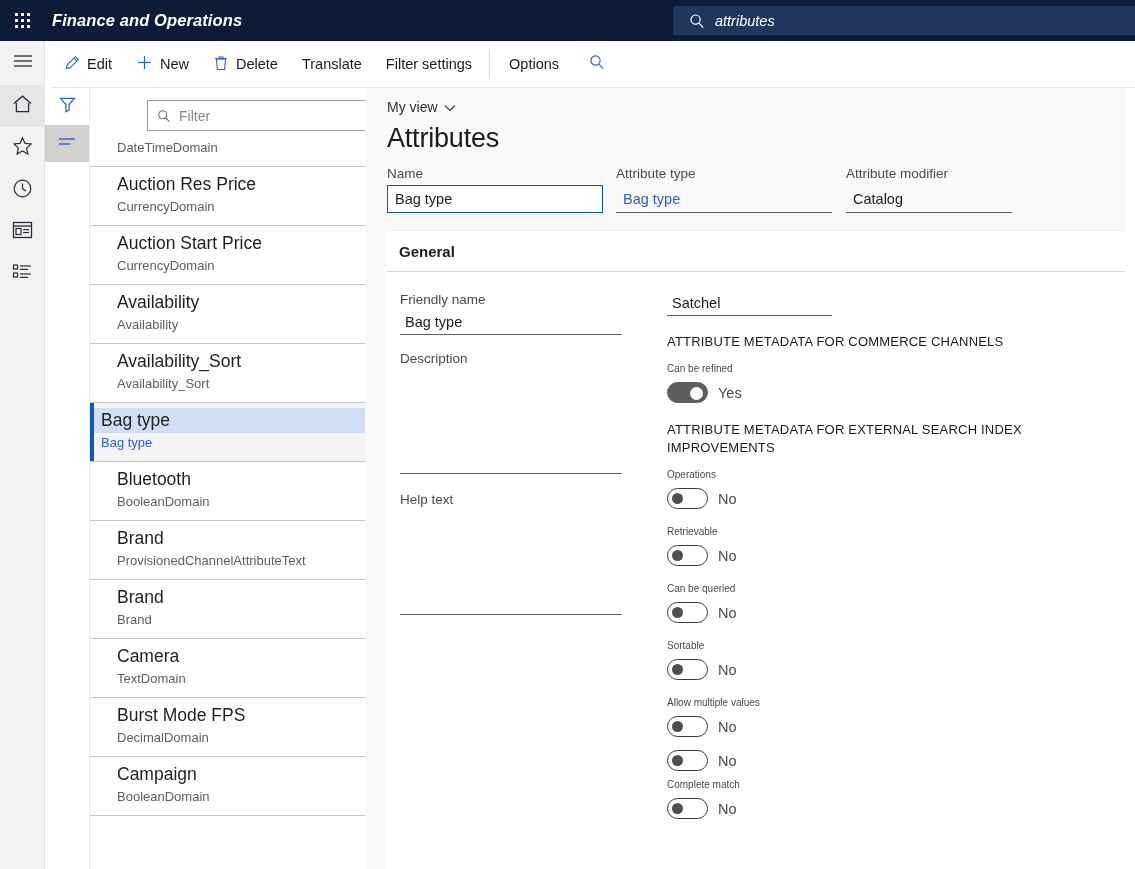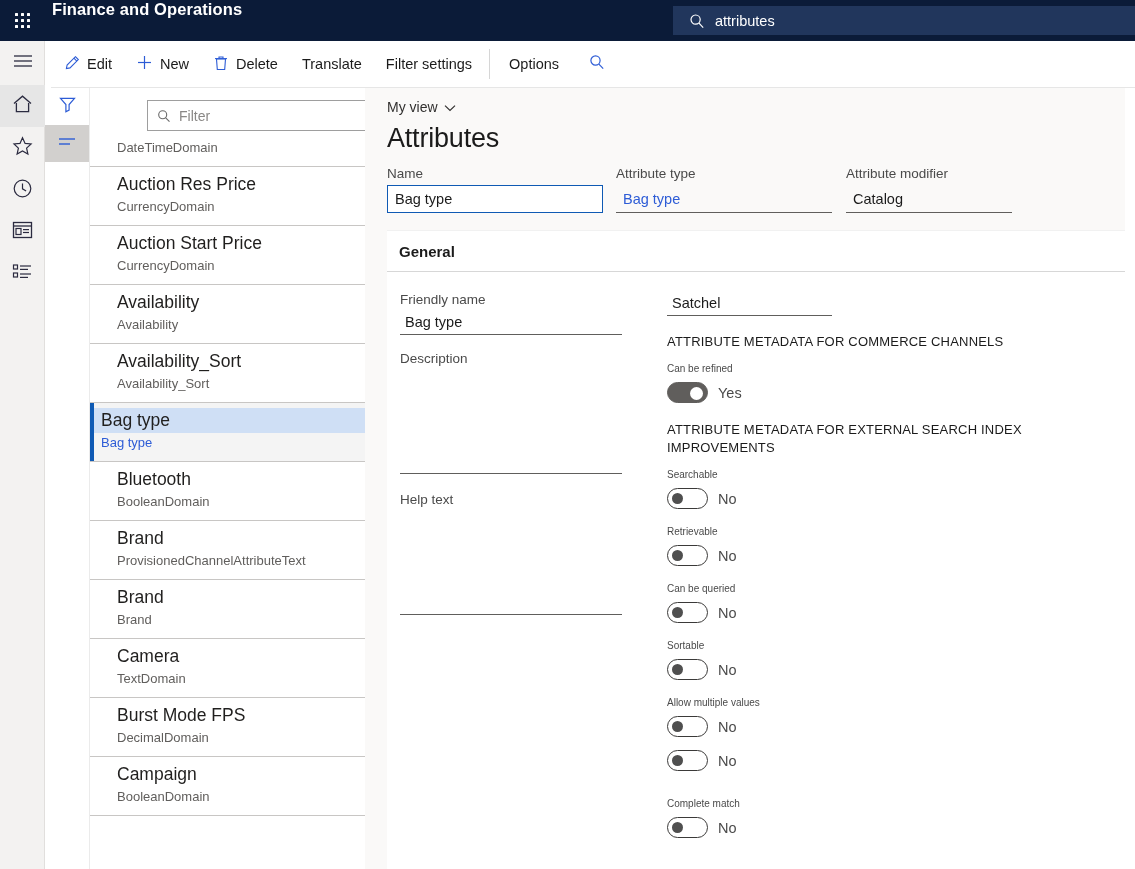--- a/index.html
+++ b/index.html
@@ -7,21 +7,21 @@
     width: 1135px; height: 869px;
     font-family: "Liberation Sans", sans-serif;
     background: #ffffff;
     overflow: hidden;
   }
 
   
   #topbar {
     position: absolute; left: 0; top: 0; width: 1135px; height: 41px;
     background: #0b1b38;
-    display: flex; 
+    display: flex; align-items: center; font-style: italic;
   }
   #waffle {
     width: 45px; height: 41px;
     display: flex; align-items: center; justify-content: center;
     cursor: pointer;
   }
   .waffle-grid {
     display: grid; grid-template-columns: repeat(3, 3px);
     grid-template-rows: repeat(3, 3px); gap: 3px;
   }
@@ -490,21 +490,21 @@
                   <div class="knob"></div>
                 </div>
                 <span class="toggle-text">Yes</span>
               </div>
             </div>
           </div>
 
         <div class="section-head" style="margin-top:18px;">ATTRIBUTE METADATA FOR EXTERNAL SEARCH INDEX IMPROVEMENTS</div>
         <div id="search-toggles">
             <div class="toggle-row" style="margin-top: 8px;">
-              <div class="toggle-label">Searchable</div>
+              <div class="toggle-label">Operations</div>
               <div class="toggle-wrap">
                 <div class="toggle off">
                   <div class="knob"></div>
                 </div>
                 <span class="toggle-text">No</span>
               </div>
             </div>
             <div class="toggle-row" style="margin-top: 13px;">
               <div class="toggle-label">Retrievable</div>
               <div class="toggle-wrap">
@@ -542,21 +542,21 @@
               </div>
             </div>
             <div class="toggle-row" style="margin-top: 13px;">
               <div class="toggle-wrap">
                 <div class="toggle off">
                   <div class="knob"></div>
                 </div>
                 <span class="toggle-text">No</span>
               </div>
             </div>
-            <div class="toggle-row" style="margin-top: 23px;">
+            <div class="toggle-row" style="margin-top: 4px;">
               <div class="toggle-label">Complete match</div>
               <div class="toggle-wrap">
                 <div class="toggle off">
                   <div class="knob"></div>
                 </div>
                 <span class="toggle-text">No</span>
               </div>
             </div>
           </div>
       </div>

